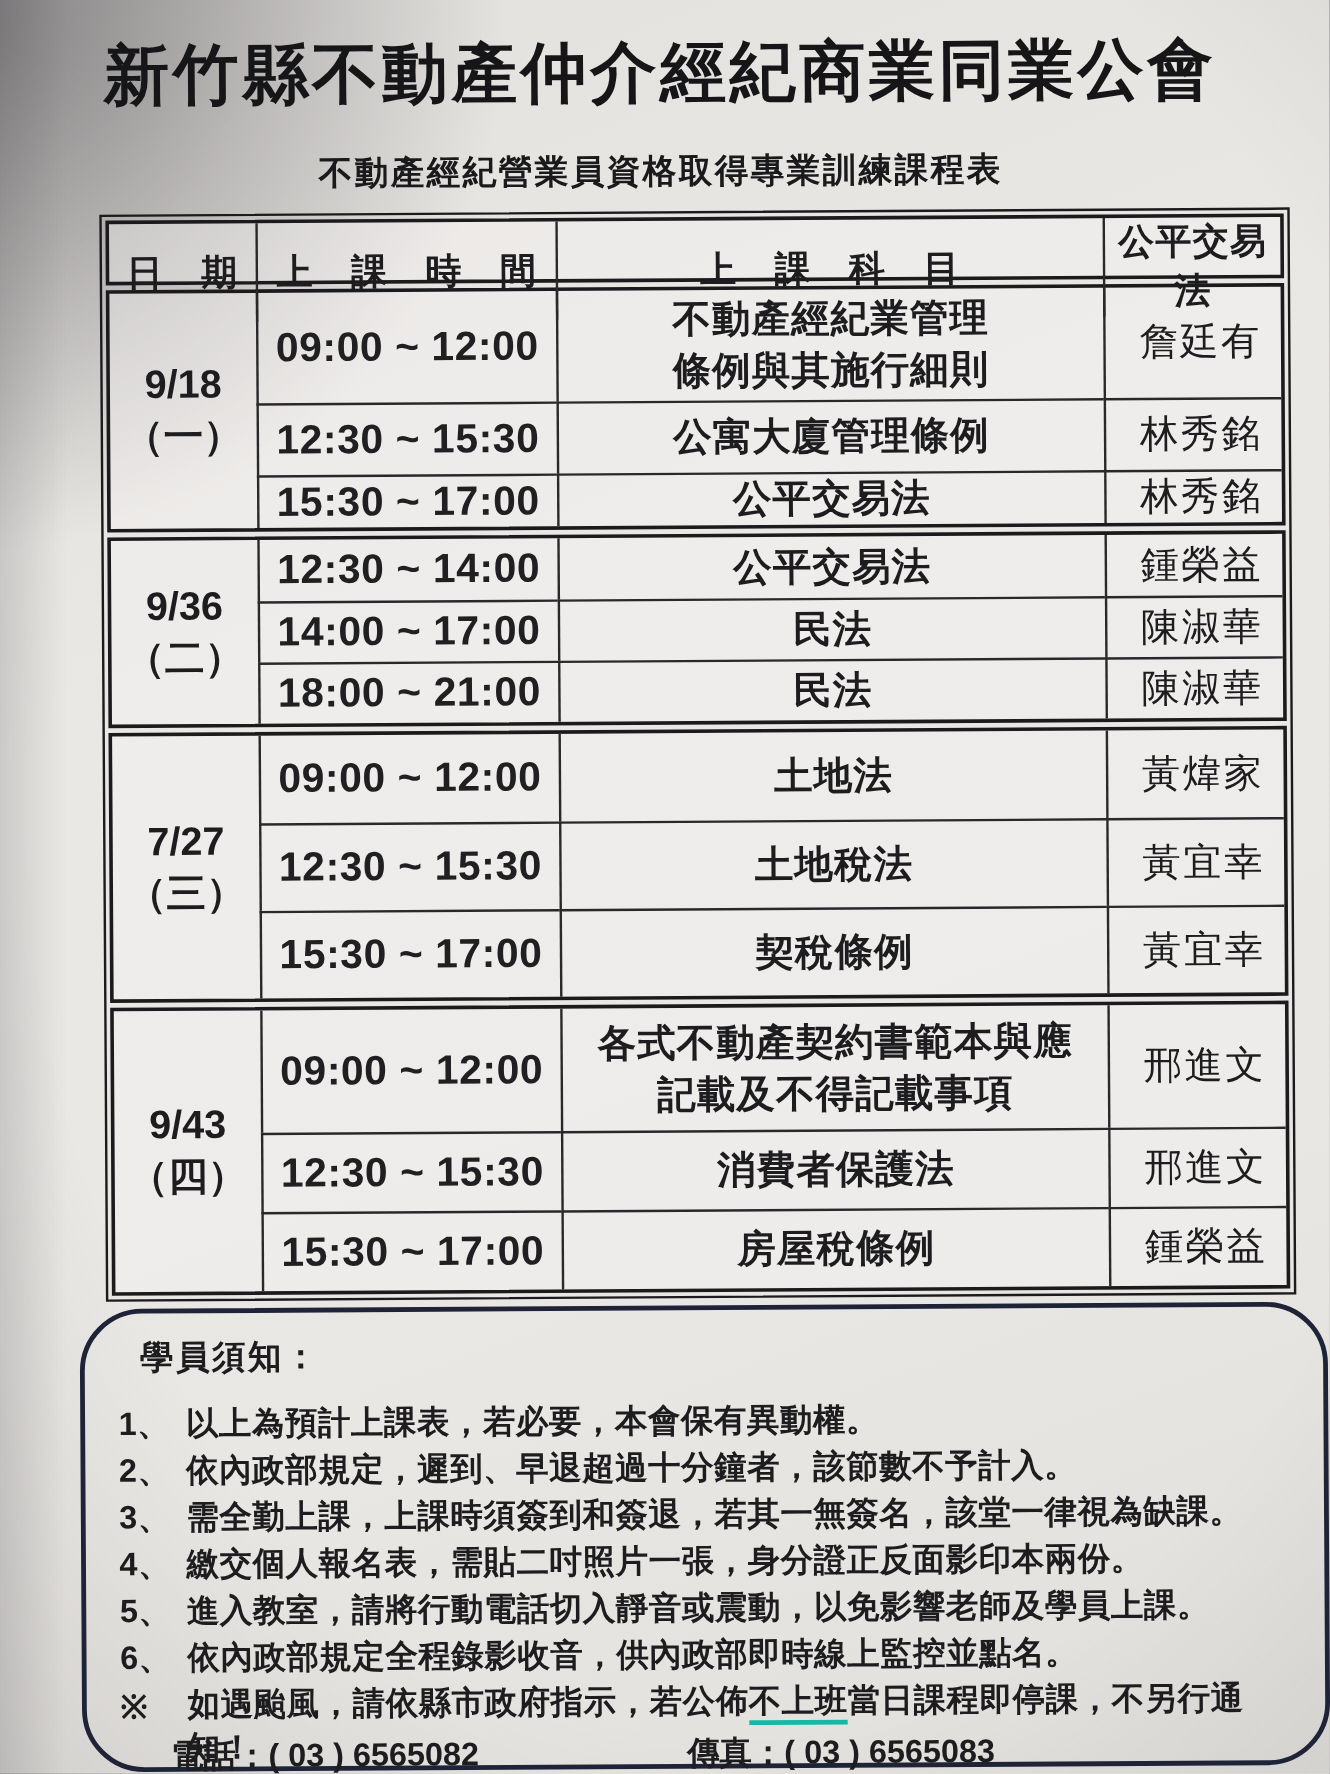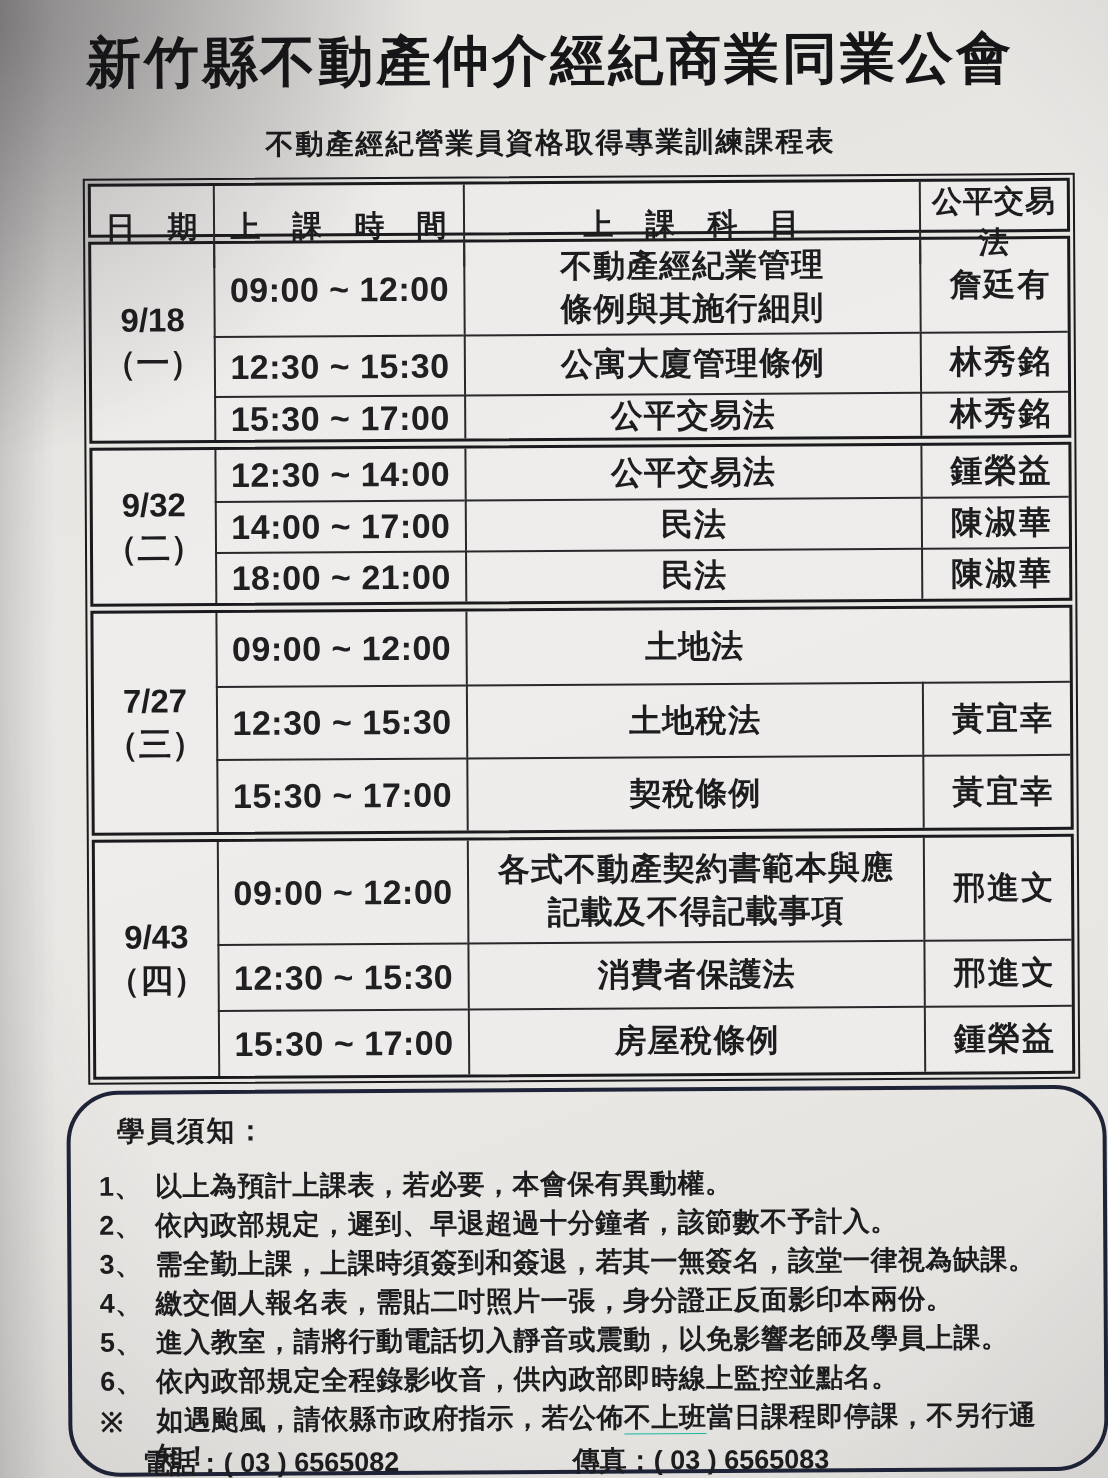--- a/index.html
+++ b/index.html
@@ -28,31 +28,31 @@
   .trow-header{height:48px;margin-bottom:4px;}
   .tgroup{margin-bottom:4px;}
   .tgroup:last-child{margin-bottom:0;}
   .cell{display:flex;align-items:center;justify-content:center;text-align:center;}
   .hcell{font-size:30px;font-weight:700;letter-spacing:1px;}
   .c2,.c3,.c4{border-left:2px solid #29292b;}
   .rr2,.rr3{border-top:2px solid #29292b;}
   .datecell{grid-column:1;grid-row:1/4;flex-direction:column;font-size:33px;font-weight:600;line-height:1.3;}
   .timecell{font-size:34px;font-weight:600;letter-spacing:.5px;color:#202022;}
   .subjcell{font-size:32px;font-weight:600;white-space:pre-line;line-height:1.35;letter-spacing:1px;}
-  .teachcell{font-size:32px;font-weight:700;letter-spacing:2px;padding-left:12px;}
+  .teachcell{font-size:32px;font-weight:400;letter-spacing:2px;padding-left:12px;}
 
   .notes{
     position:absolute;left:64px;top:1088px;width:990px;height:366px;
     border:4px solid #1e2338;border-radius:52px;padding:12px 18px 0 24px;box-sizing:content-box;
   }
   .notes-heading{font-size:28px;font-weight:700;letter-spacing:2px;margin:6px 0 18px 22px;}
   .nitem{display:flex;align-items:flex-start;height:39px;font-size:27px;font-weight:600;letter-spacing:.5px;}
   .nmark{width:56px;flex:0 0 56px;padding-left:4px;}
   .ntext{flex:1;}
-  .u{border-bottom:1px solid #14b8a6;padding-bottom:1px;}
+  .u{border-bottom:4px solid #14b8a6;padding-bottom:1px;}
   .contact{display:flex;margin-top:4px;font-size:27px;font-weight:600;}
   .phone{margin-left:46px;width:430px;}
 </style>
 </head>
 <body>
 
 <div class="sheet">
 
   <div class="title">新竹縣不動產仲介經紀商業同業公會</div>
   <div class="subtitle">不動產經紀營業員資格取得專業訓練課程表</div>
@@ -79,41 +79,42 @@
         <div class="cell timecell c2 rr2" style="grid-column:2;grid-row:2;">12:30 ~ 15:30</div>
         <div class="cell subjcell c3 rr2" style="grid-column:3;grid-row:2;">公寓大廈管理條例</div>
         <div class="cell teachcell c4 rr2" style="grid-column:4;grid-row:2;">林秀銘</div>
         <div class="cell timecell c2 rr3" style="grid-column:2;grid-row:3;">15:30 ~ 17:00</div>
         <div class="cell subjcell c3 rr3" style="grid-column:3;grid-row:3;">公平交易法</div>
         <div class="cell teachcell c4 rr3" style="grid-column:4;grid-row:3;">林秀銘</div>
       </div>
 
       <div class="tgroup" style="grid-template-rows:51px 51px 51px;">
         <div class="cell datecell">
-          <div>9/32</div>
+          <div>9/36</div>
           <div>（二）</div>
         </div>
         <div class="cell timecell c2" style="grid-column:2;grid-row:1;">12:30 ~ 14:00</div>
         <div class="cell subjcell c3" style="grid-column:3;grid-row:1;">公平交易法</div>
         <div class="cell teachcell c4" style="grid-column:4;grid-row:1;">鍾榮益</div>
         <div class="cell timecell c2 rr2" style="grid-column:2;grid-row:2;">14:00 ~ 17:00</div>
         <div class="cell subjcell c3 rr2" style="grid-column:3;grid-row:2;">民法</div>
         <div class="cell teachcell c4 rr2" style="grid-column:4;grid-row:2;">陳淑華</div>
         <div class="cell timecell c2 rr3" style="grid-column:2;grid-row:3;">18:00 ~ 21:00</div>
         <div class="cell subjcell c3 rr3" style="grid-column:3;grid-row:3;">民法</div>
         <div class="cell teachcell c4 rr3" style="grid-column:4;grid-row:3;">陳淑華</div>
       </div>
 
       <div class="tgroup" style="grid-template-rows:73px 73px 73px;">
         <div class="cell datecell">
           <div>7/27</div>
           <div>（三）</div>
         </div>
         <div class="cell timecell c2" style="grid-column:2;grid-row:1;">09:00 ~ 12:00</div>
         <div class="cell subjcell c3" style="grid-column:3;grid-row:1;">土地法</div>
+        <div class="cell teachcell c4" style="grid-column:4;grid-row:1;">黃煒家</div>
         <div class="cell timecell c2 rr2" style="grid-column:2;grid-row:2;">12:30 ~ 15:30</div>
         <div class="cell subjcell c3 rr2" style="grid-column:3;grid-row:2;">土地稅法</div>
         <div class="cell teachcell c4 rr2" style="grid-column:4;grid-row:2;">黃宜幸</div>
         <div class="cell timecell c2 rr3" style="grid-column:2;grid-row:3;">15:30 ~ 17:00</div>
         <div class="cell subjcell c3 rr3" style="grid-column:3;grid-row:3;">契稅條例</div>
         <div class="cell teachcell c4 rr3" style="grid-column:4;grid-row:3;">黃宜幸</div>
       </div>
 
       <div class="tgroup" style="grid-template-rows:102px 66px 66px;">
         <div class="cell datecell">

